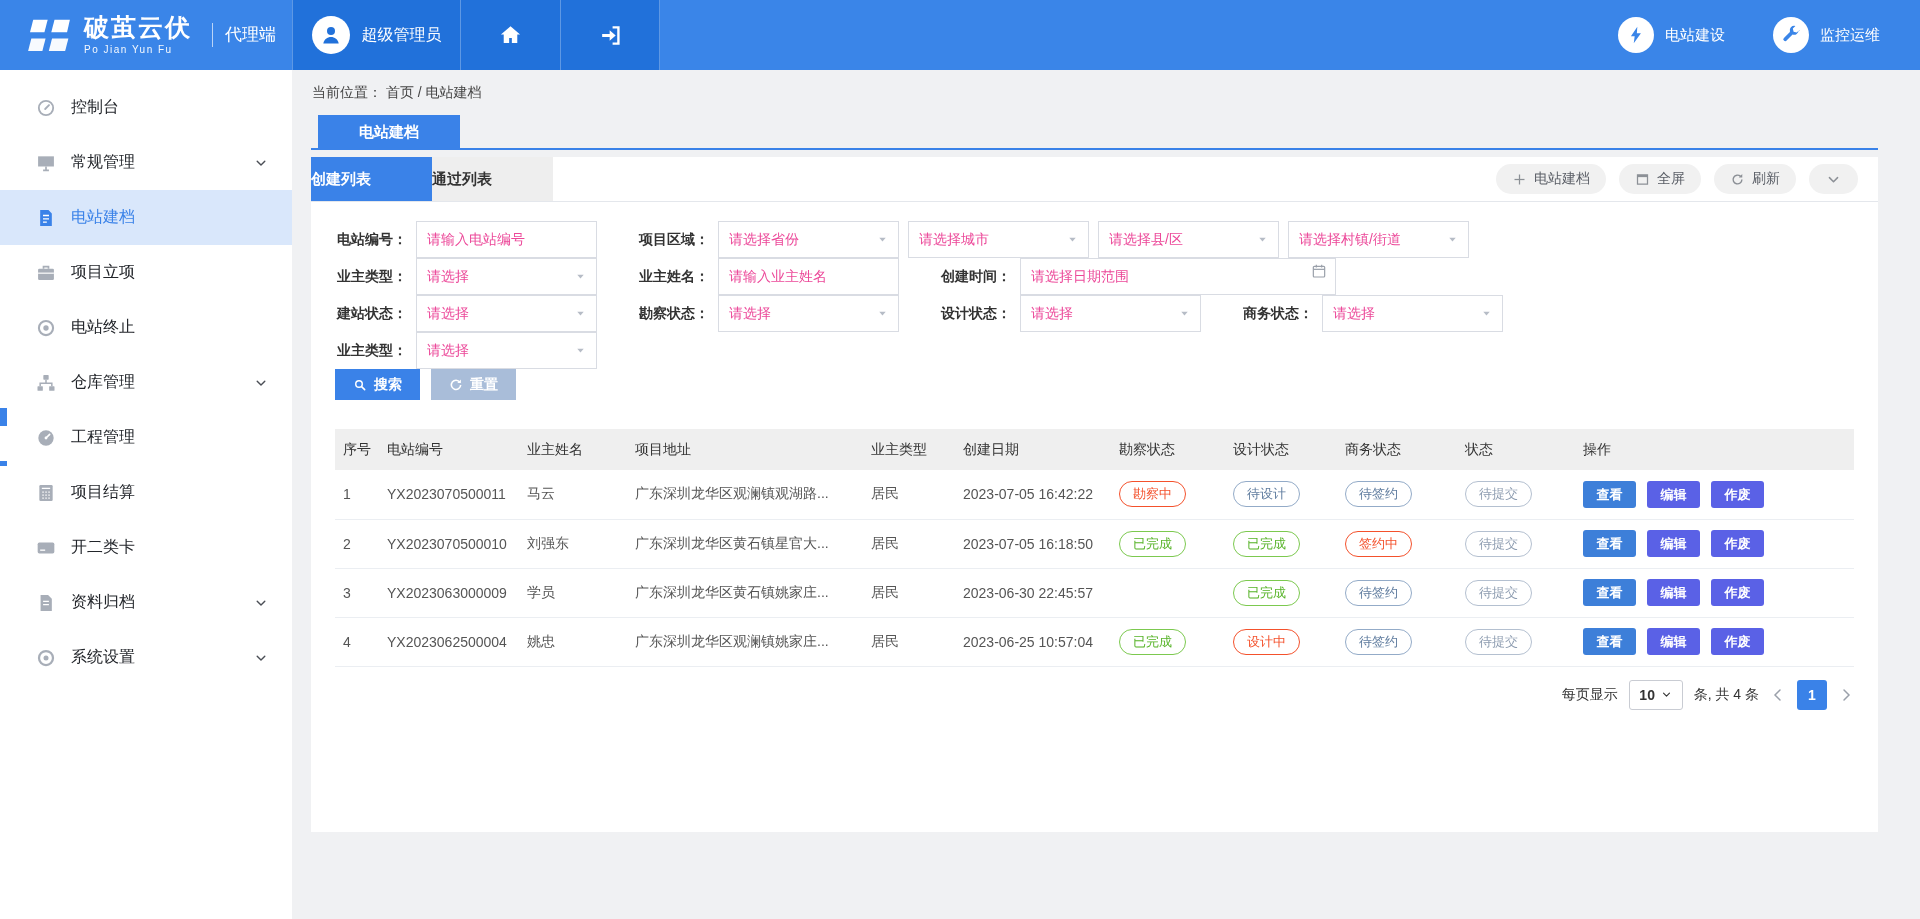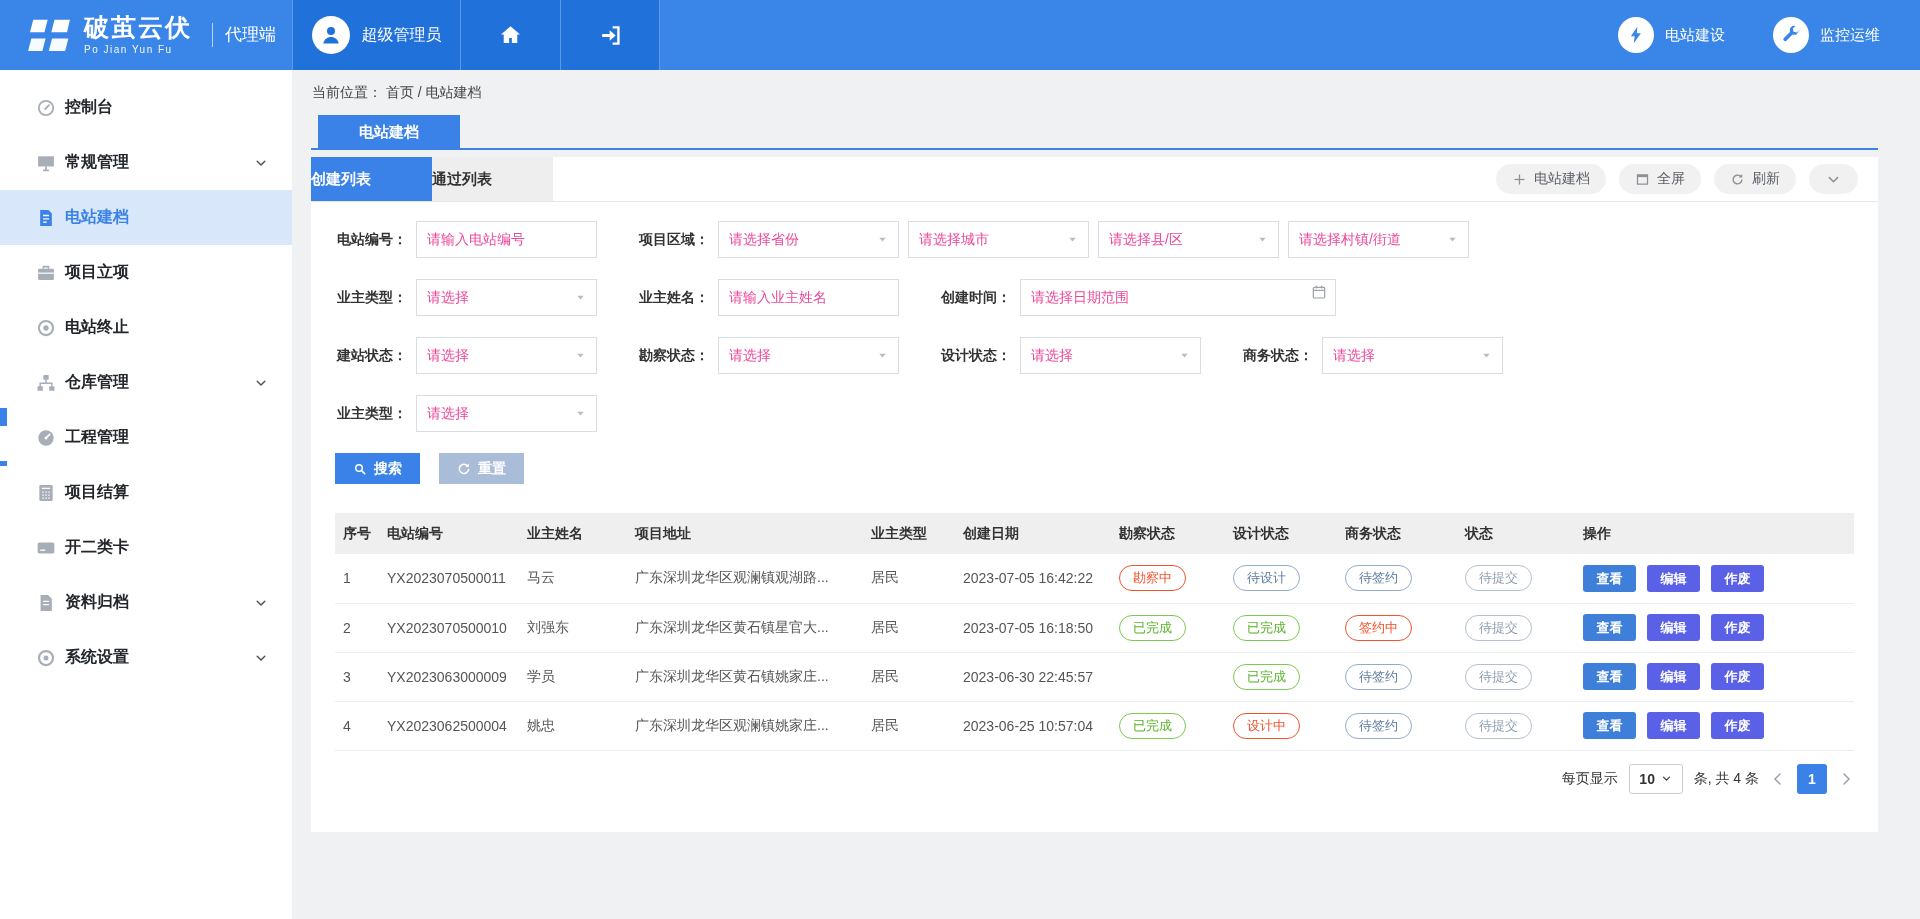--- a/index.html
+++ b/index.html
@@ -26,21 +26,21 @@
   .tb-nav{display:flex;align-items:center;gap:11px;font-size:15px;cursor:pointer}
   .tb-circle{width:36px;height:36px;border-radius:50%;background:#fff;display:flex;align-items:center;justify-content:center}
   .tb-circle svg{width:20px;height:20px;fill:var(--topbar,#3a85e8)}
 
   
   .sidebar{position:absolute;left:0;top:70px;bottom:0;width:292px;background:#fff}
   .side-menu{padding-top:10px}
   .side-item{height:55px;display:flex;align-items:center;padding:0 24px 0 36px;cursor:pointer}
   .side-item .ic{color:#a8aeb8}
   .side-item .ic svg{width:20px;height:20px}
-  .side-label{margin-left:9px;font-size:16px;font-weight:bold;color:#23262b;flex:1}
+  .side-label{margin-left:15px;font-size:16px;font-weight:normal;color:#23262b;flex:1}
   .side-item .chev{margin-left:auto;color:#4a4e55}
   .side-item .chev svg{width:14px;height:14px}
   .side-item.active{background:#d9e7fb}
   .side-item.active .ic,.side-item.active .side-label{color:var(--primary,#3a82e8)}
   .scrollmark{position:absolute;left:0;width:7px;background:var(--primary,#3a82e8)}
   .sm1{top:338px;height:18px}
   .sm2{top:391px;height:5px}
 
   
   .main{margin-left:292px;height:849px;background:#f0f1f3}
@@ -52,40 +52,40 @@
   .ptab{width:121px;height:44px;line-height:44px;text-align:left;font-size:15px;font-weight:bold;cursor:pointer}
   .ptab.active{background:var(--primary,#3a82e8);color:#fff}
   .ptab.inactive{background:#eee;color:#333}
   .toolbar{margin-left:auto;display:flex;gap:13px;align-items:center}
   .pill{height:30px;border-radius:15px;background:#f1f1f1;color:#5a5e66;font-size:14px;display:flex;align-items:center;gap:7px;padding:0 16px;cursor:pointer;border:none}
   .pill .ic{color:#8c9096}
   .pill .ic svg{width:15px;height:15px}
   .pill.icon-only{padding:0 17px}
 
   .filters{padding:19px 24px 0}
-  .frow{display:flex;margin-bottom:21px;align-items:center}
+  .frow{display:flex;align-items:center}
   .field{display:flex;align-items:center;margin-right:40px}
   .field.tight,.field.nolabel{margin-right:9px}
   .flabel{width:72px;text-align:right;margin-right:9px;font-size:14px;font-weight:bold;color:#333;white-space:nowrap}
   .control{width:181px;height:37px;border:1px solid #d9dce3;display:flex;align-items:center;padding:0 10px;background:#fff;position:relative}
   .control .ph{font-size:14px;color:#ec4899;flex:1;white-space:nowrap;overflow:hidden}
   .control .caret{color:#b6bcc6;margin-left:6px}
   .control .caret svg{width:11px;height:11px}
   .control.date .cal{position:absolute;right:8px;top:4px;color:#9aa0aa}
   .control.date .cal svg{width:16px;height:16px}
 
-  .search-row{padding:0 24px;display:flex;gap:19px}
+  .search-row{padding:0 24px;display:flex;gap:11px}
   .btn{height:31px;display:flex;align-items:center;gap:7px;padding:0 18px;font-size:14px;color:#fff;border:none;cursor:pointer;font-weight:bold}
   .btn .ic svg{width:14px;height:14px}
   .btn-search{background:var(--primary,#3a82e8)}
   .btn-reset{background:var(--reset,#a9bdd9)}
 
   .table-wrap{padding:29px 24px 0}
   table{width:100%;border-collapse:collapse;table-layout:fixed}
-  thead th{background:#efefef;height:41px;font-size:14px;color:#333;font-weight:bold;text-align:left;padding:0 8px;white-space:nowrap}
+  thead th{background:#efefef;height:41px;font-size:14px;color:#333;font-weight:normal;text-align:left;padding:0 8px;white-space:nowrap}
   tbody td{height:49px;border-bottom:1px solid #ebeef2;font-size:14px;color:#555;padding:0 8px;white-space:nowrap;overflow:hidden}
   .badge{display:inline-block;height:26px;line-height:24px;padding:0 13px;border-radius:13px;font-size:13px;border:1px solid}
   .badge.orange{color:var(--badge-orange,#f4512c);border-color:var(--badge-orange,#f4512c)}
   .badge.green{color:var(--badge-green,#56b327);border-color:#7cc94f}
   .badge.blue{color:#5e7b9e;border-color:#93abc8}
   .badge.gray{color:#8d9cb0;border-color:#b4c0d0}
   .act{display:inline-block;width:53px;height:27px;line-height:27px;text-align:center;color:#fff;font-size:13px;border:none;border-radius:3px;margin-right:11px;cursor:pointer;font-weight:bold}
   .act.view{background:var(--action-view,#3d7fd9)}
   .act.purple{background:var(--action-edit,#5a61e6)}
 

